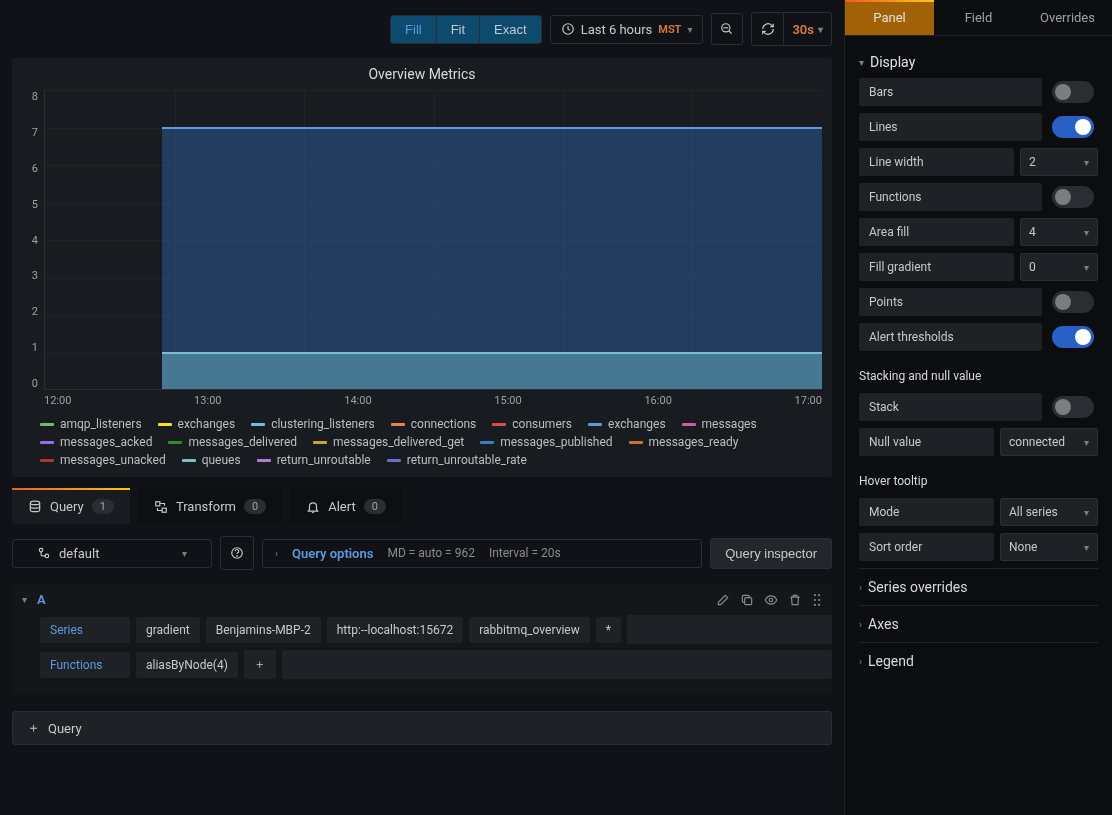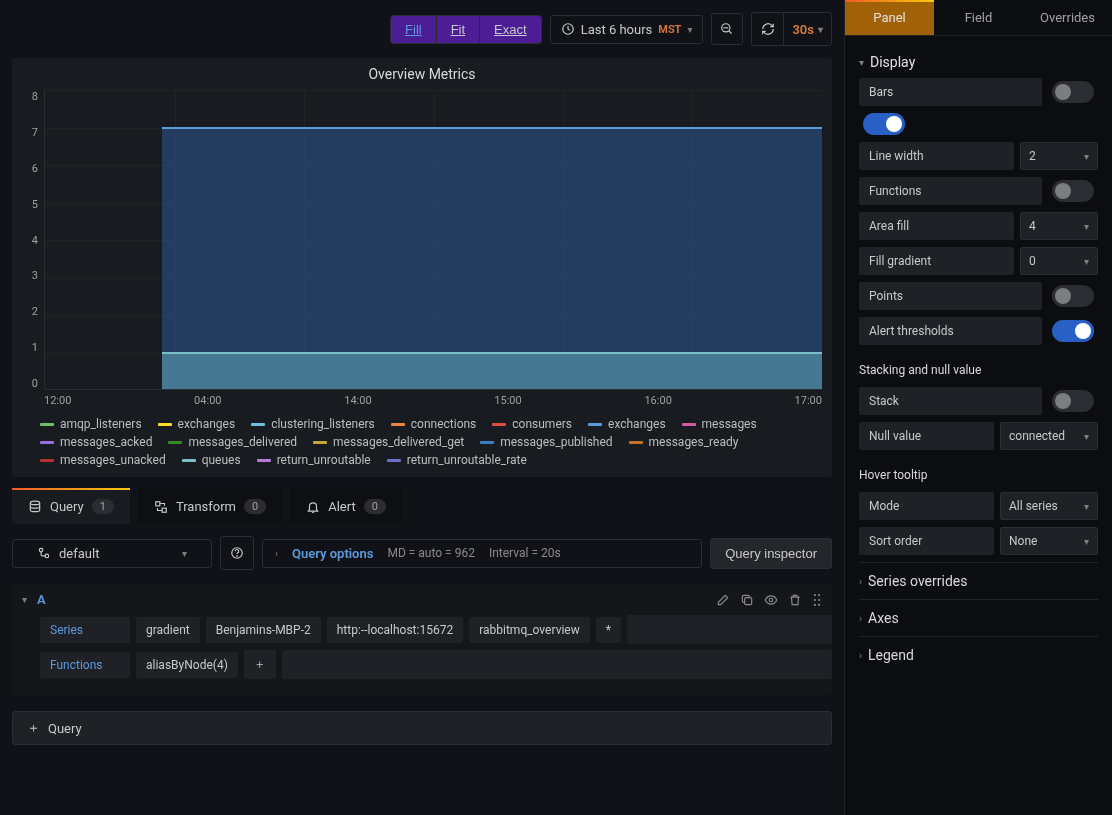--- a/index.html
+++ b/index.html
@@ -12,21 +12,21 @@
   height: 815px;
   overflow: hidden;
 }
 .layout { display: flex; height: 100%; }
 .left { flex: 1; display: flex; flex-direction: column; padding: 8px 12px 0 12px; }
 .right { width: 268px; background: #0c0d11; border-left: 1px solid #222327; display: flex; flex-direction: column; }
 
 
 .toolbar { display: flex; gap: 8px; justify-content: flex-end; align-items: center; padding: 4px 0 12px; }
 .btn-group { display: flex; border: 1px solid #2c2d33; border-radius: 3px; overflow: hidden; }
-.btn-group .btn { padding: 6px 14px; background: #4c1d95; border: none; color: #c7c9cb; cursor: pointer; font-size: 13px; text-decoration: underline; }
+.btn-group .btn { padding: 6px 14px; background: #0c4a6e; border: none; color: #c7c9cb; cursor: pointer; font-size: 13px; }
 .btn-group .btn + .btn { border-left: 1px solid #2c2d33; }
 .btn-group .btn.active { color: #5a9bdc; }
 .time-picker { display: flex; align-items: center; gap: 6px; border: 1px solid #2c2d33; border-radius: 3px; padding: 6px 10px; cursor: pointer; }
 .time-picker .tz { color: #d97b3b; font-size: 11px; font-weight: 600; }
 .icon-btn { width: 32px; height: 32px; display: flex; align-items: center; justify-content: center; border: 1px solid #2c2d33; border-radius: 3px; cursor: pointer; color: #c7c9cb; }
 .refresh-combo { display: flex; border: 1px solid #2c2d33; border-radius: 3px; overflow: hidden; align-items: center; }
 .refresh-combo .icon-btn { border: none; border-right: 1px solid #2c2d33; border-radius: 0; }
 .refresh-combo .interval { padding: 0 8px; color: #d97b3b; font-weight: 600; display: flex; align-items: center; gap: 4px; }
 
 
@@ -170,21 +170,21 @@
             <div class="grid-v" style="left: 66.6667%;"></div>
             <div class="grid-v" style="left: 83.3333%;"></div>
             <div class="fill1" style="inset: 37.5px 0px 0px 15%;"></div>
             <div class="line1" style="left: 15%; right: 0px; top: 36.5px;"></div>
             <div class="fill2" style="inset: 262.5px 0px 0px 15%;"></div>
             <div class="line2" style="left: 15%; right: 0px; top: 261.5px;"></div>
           </div>
       </div>
       <div class="x-axis" id="x-axis">
           <div>12:00</div>
-          <div>04:00</div>
+          <div>13:00</div>
           <div>14:00</div>
           <div>15:00</div>
           <div>16:00</div>
           <div>17:00</div>
         </div>
       <div class="legend" id="legend">
           <div class="item">
             <span class="swatch" style="background: rgb(115, 191, 105);"></span>
             <span>amqp_listeners</span>
           </div>
@@ -392,20 +392,21 @@
       <div class="section-head">
         <span class="chev">▾</span>
         <span>Display</span>
       </div>
 
       <div class="opt-row">
         <div class="opt-label">Bars</div>
         <div class="toggle"></div>
       </div>
       <div class="opt-row">
+        <div class="opt-label">Lines</div>
         <div class="toggle on"></div>
       </div>
       <div class="opt-row">
         <div class="opt-label">Line width</div>
         <div class="opt-select">
             <span>2</span>
             <span class="chev">▾</span>
           </div>
       </div>
       <div class="opt-row">

